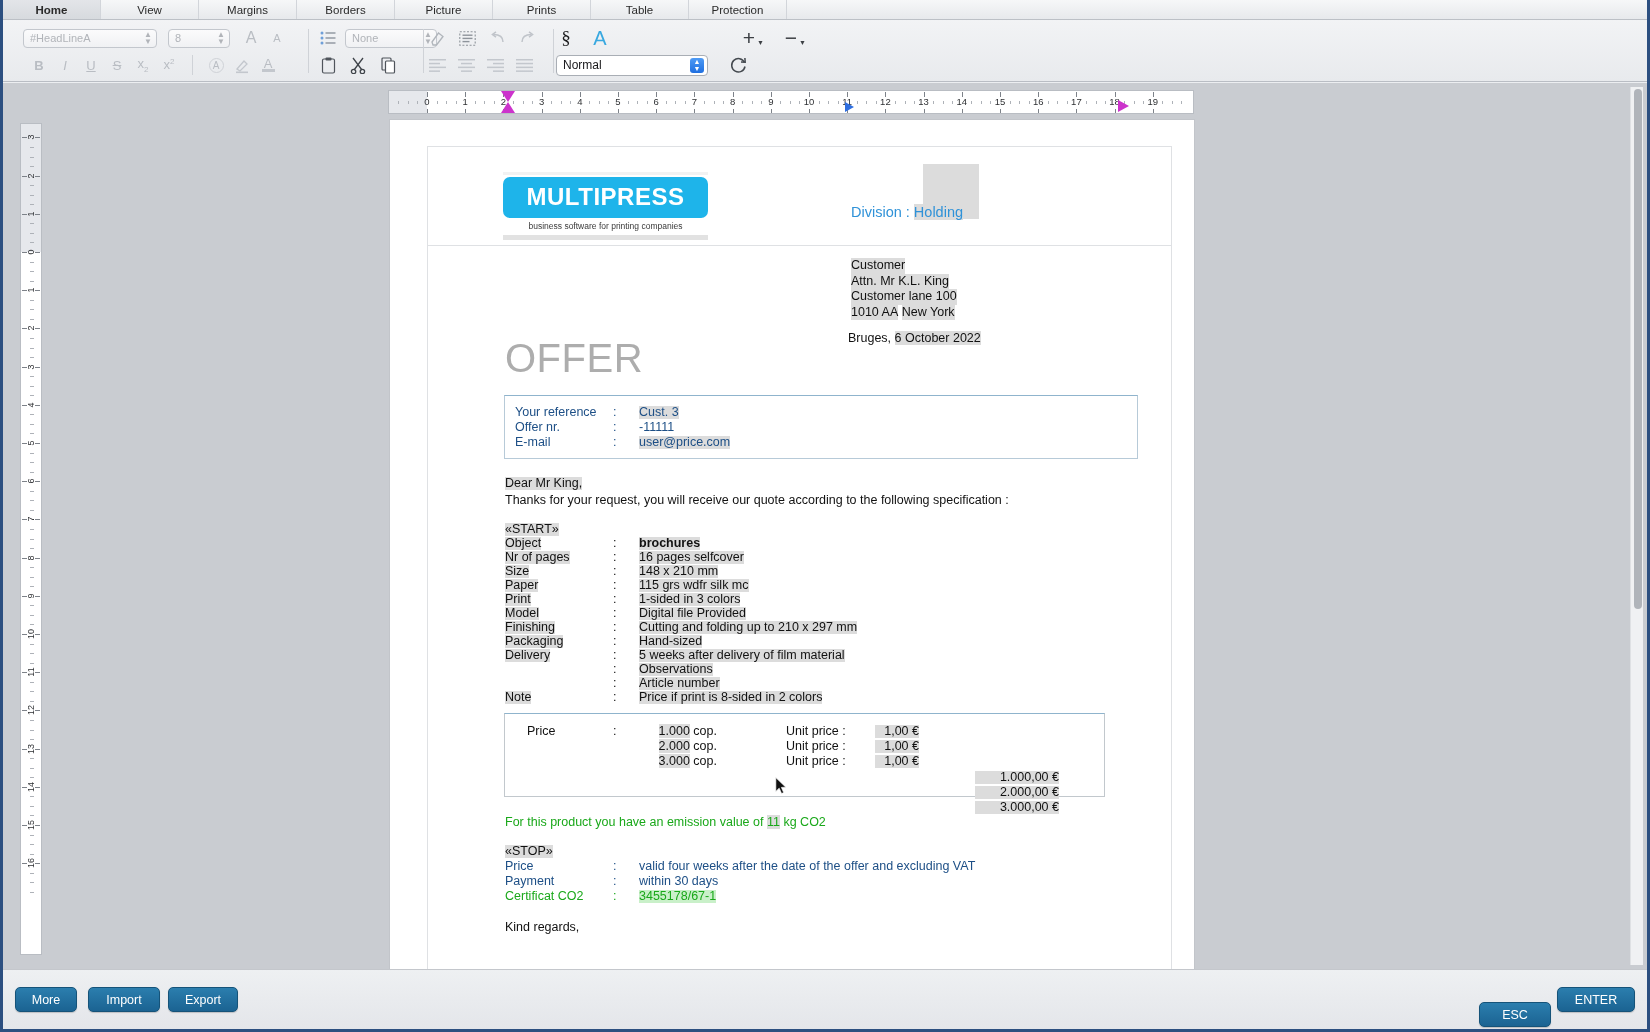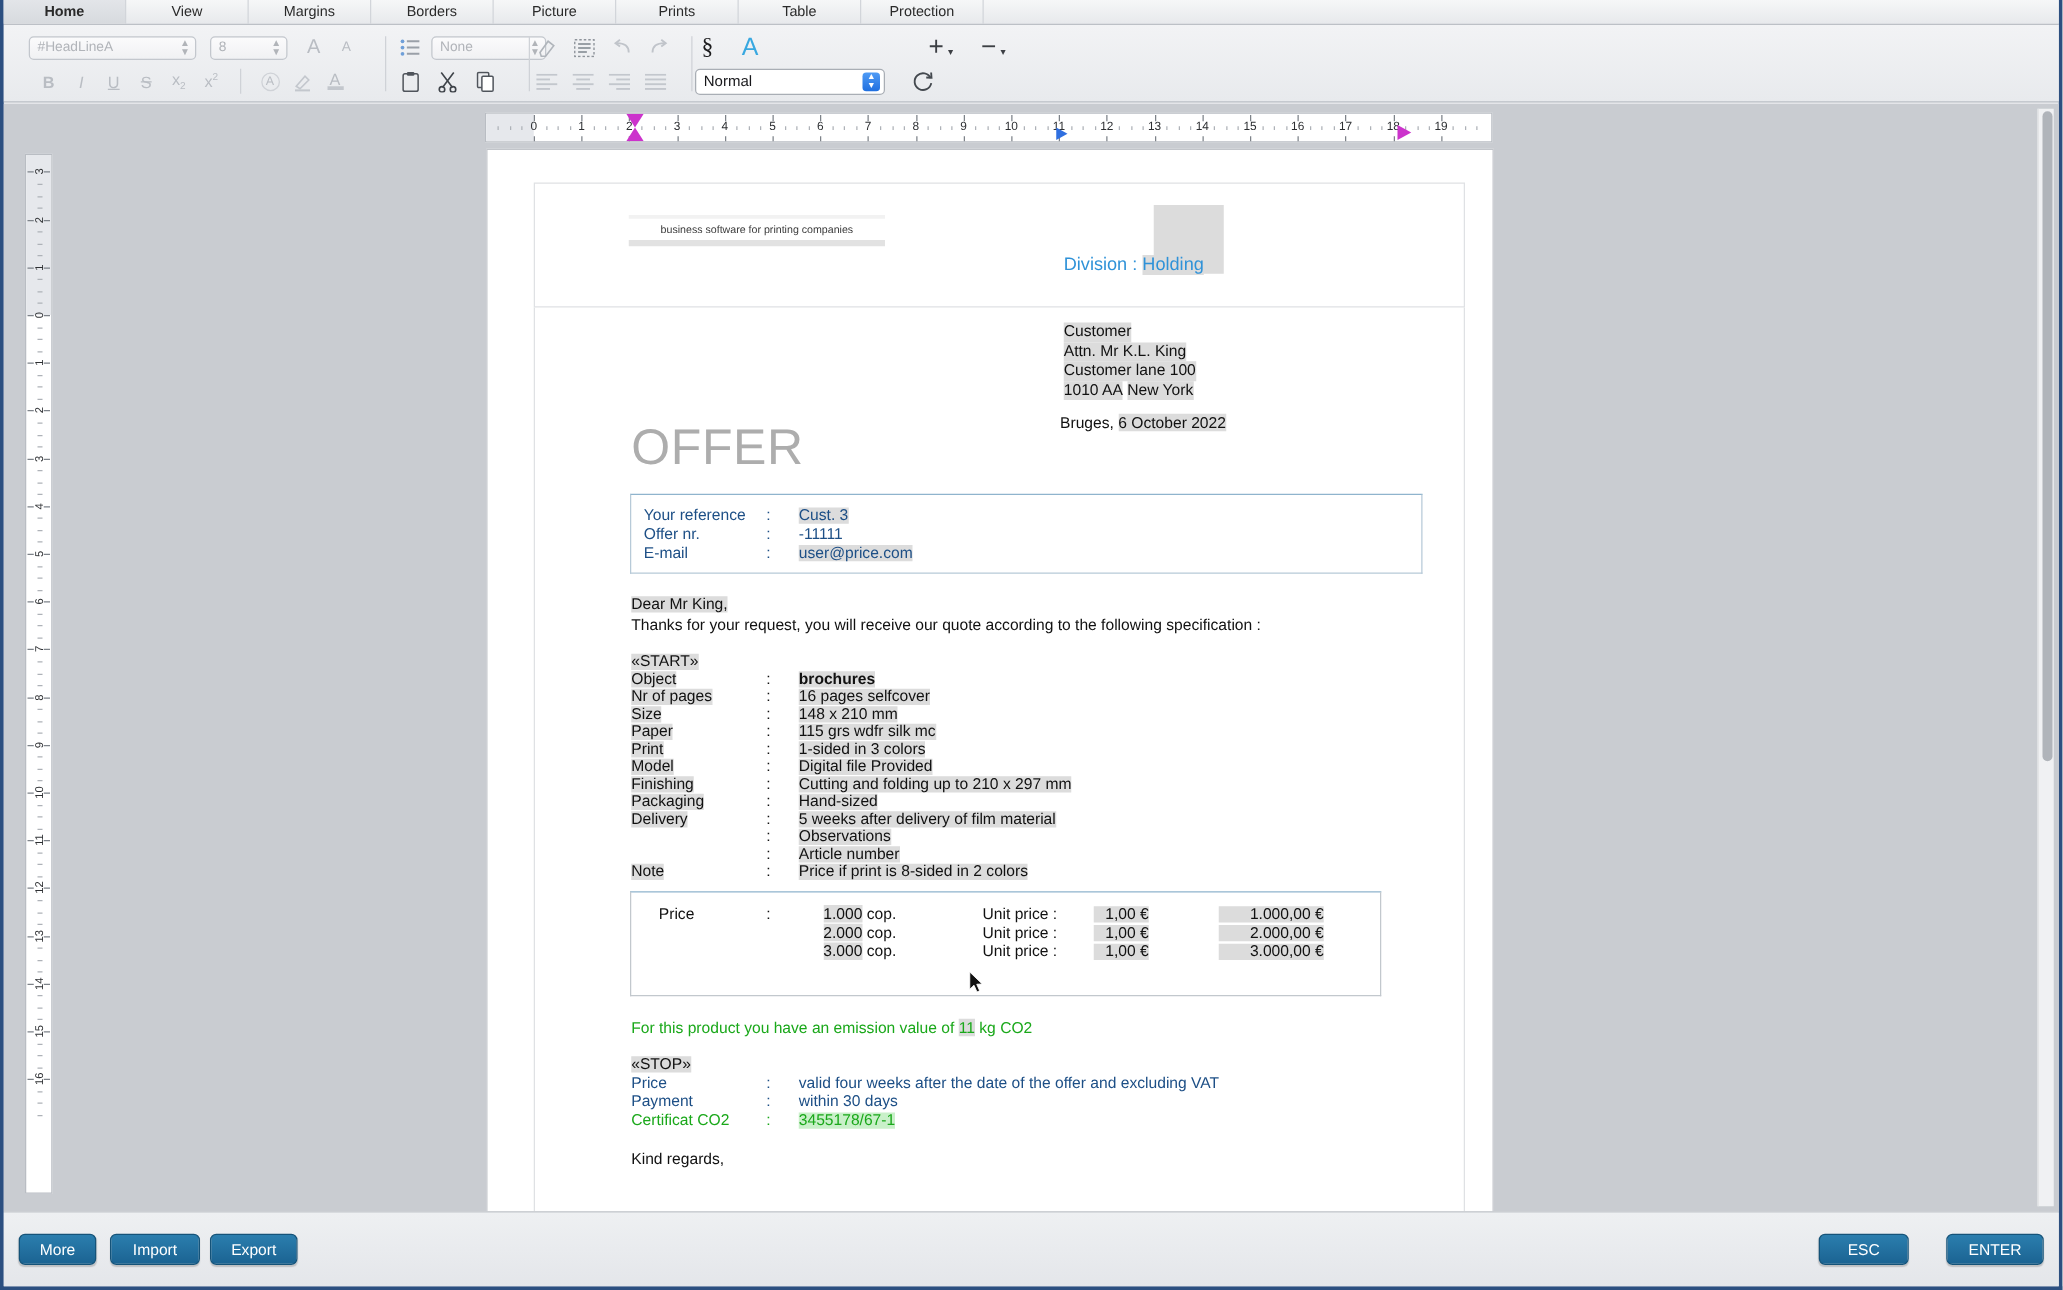--- a/index.html
+++ b/index.html
@@ -285,21 +285,21 @@
     width: 601px; height: 84px;
     border: 1px solid #c2c8cd;
     border-top: 1px solid #8fb4cd;
   }
   .price-lbl { position: absolute; left: 22px; top: 11px; }
   .price-colon { position: absolute; left: 108px; top: 11px; }
   .pr-row { position: absolute; white-space: nowrap; }
   .pr-qty { position: absolute; text-align: right; width: 78px; }
   .pr-uplbl { position: absolute; left: 281px; }
   .pr-up { position: absolute; left: 370px; text-align: right; width: 44px; }
-  .pr-tot { position: absolute; left: 470px; text-align: right; width: 84px; }
+  .pr-tot { position: absolute; left: 470px; text-align: right; width: 84px; margin-top: 46px; }
 
   .emission {
     position: absolute; left: 77px; top: 570px;
     color: #1aa81a;
   }
   .stop { position: absolute; left: 77px; top: 599px; }
   .stop-row { position: relative; height: 15px; white-space: nowrap; color: #1d4f86; }
   .stop-row.green { color: #1aa81a; }
   .stop-lbl { position: absolute; left: 0; }
   .stop-colon { position: absolute; left: 108px; }
@@ -337,21 +337,21 @@
     border: 1px solid #155379;
     color: #ffffff;
     font-size: 12.5px;
     display: flex; align-items: center; justify-content: center;
     cursor: default;
     box-shadow: 0 1px 1px rgba(0,0,0,0.18);
   }
   .btn-more   { left: 12px;  width: 62px; }
   .btn-import { left: 85px;  width: 72px; }
   .btn-export { left: 165px; width: 70px; }
-  .btn-esc    { right: 120px; width: 72px; }
+  .btn-esc    { right: 96px; width: 72px; margin-top: 15px; }
   .btn-enter  { right: 12px; width: 78px; }
 
   
   .cursor { position: absolute; left: 772px; top: 694px; width: 12px; height: 18px; }
 </style>
 </head>
 <body>
 
 <div id="app">
 
@@ -869,20 +869,23 @@
           <div class="vr-min" style="top: 767.85px;"></div>
         </div>
     </div>
 
     <div class="page">
       <div class="page-inner">
 
         <div class="hdr-block">
           <div class="logo-wrap">
             <div class="logo-toprule"></div>
+            <div class="logo-box">
+              <div class="logo-text">MULTIPRESS</div>
+            </div>
             <div class="logo-sub">business software for printing companies</div>
             <div class="logo-botrule"></div>
           </div>
           <div class="divbox"></div>
           <div class="division">
             <span class="lbl-div">Division</span>
             <span>:</span>
             <span class="hl" style="color:#2f92d8;">Holding</span>
           </div>
         </div>

